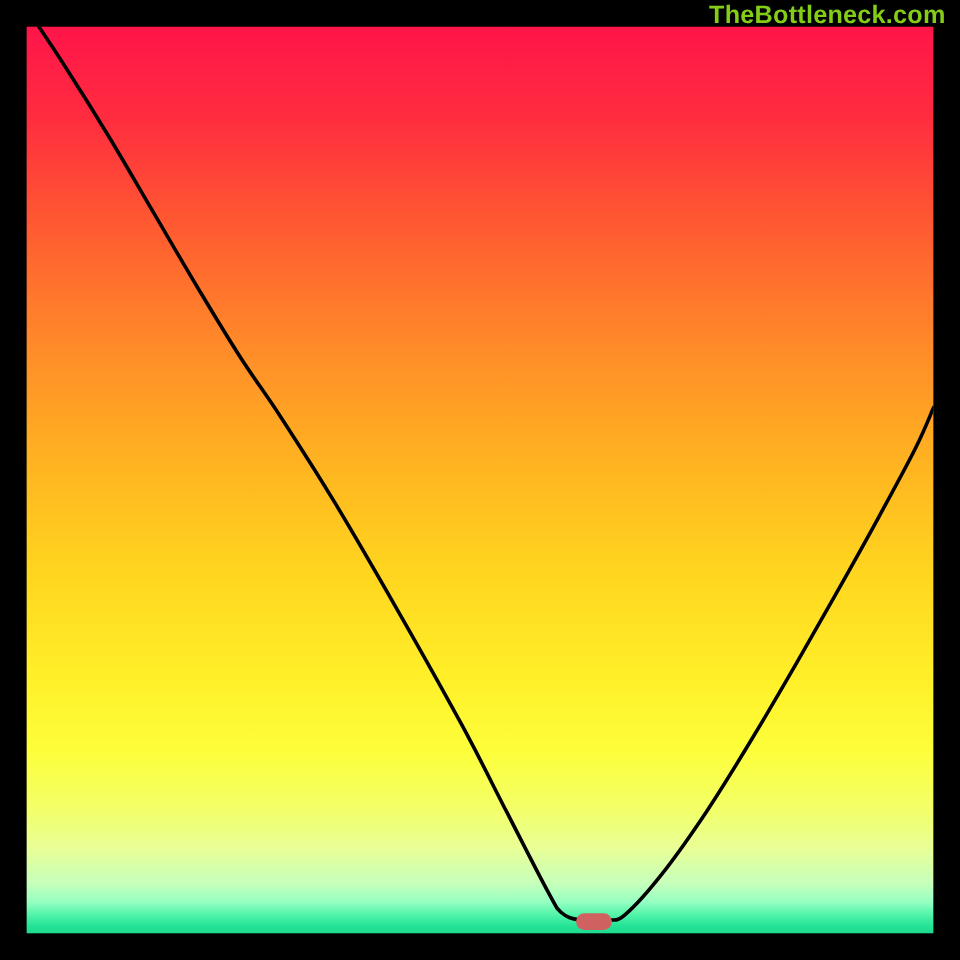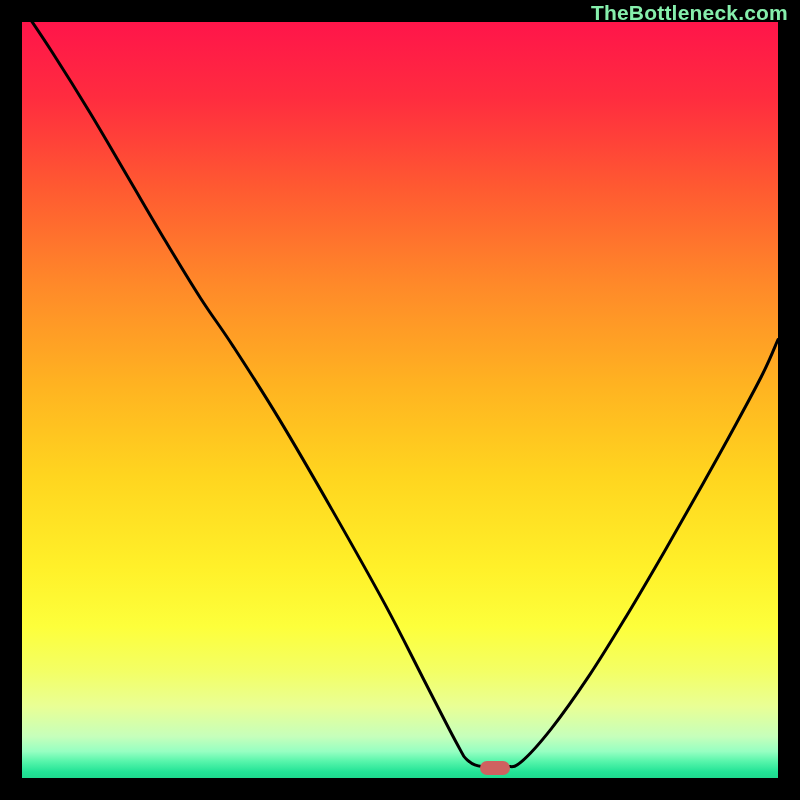--- a/index.html
+++ b/index.html
@@ -39,21 +39,21 @@
     background: #cf6160;
   }
   .watermark {
     position: absolute;
     top: 1px;
     right: 12px;
     font-family: Arial, Helvetica, sans-serif;
     font-size: 21px;
     font-weight: 600;
     letter-spacing: 0.2px;
-    color: #86efac;
+    color: #84cc16;
   }
 </style>
 </head>
 <body>
 
 <div class="frame">
 
   <div class="plot-area">
 
     <svg class="gradient-bg" viewBox="0 0 100 100" preserveAspectRatio="none">

